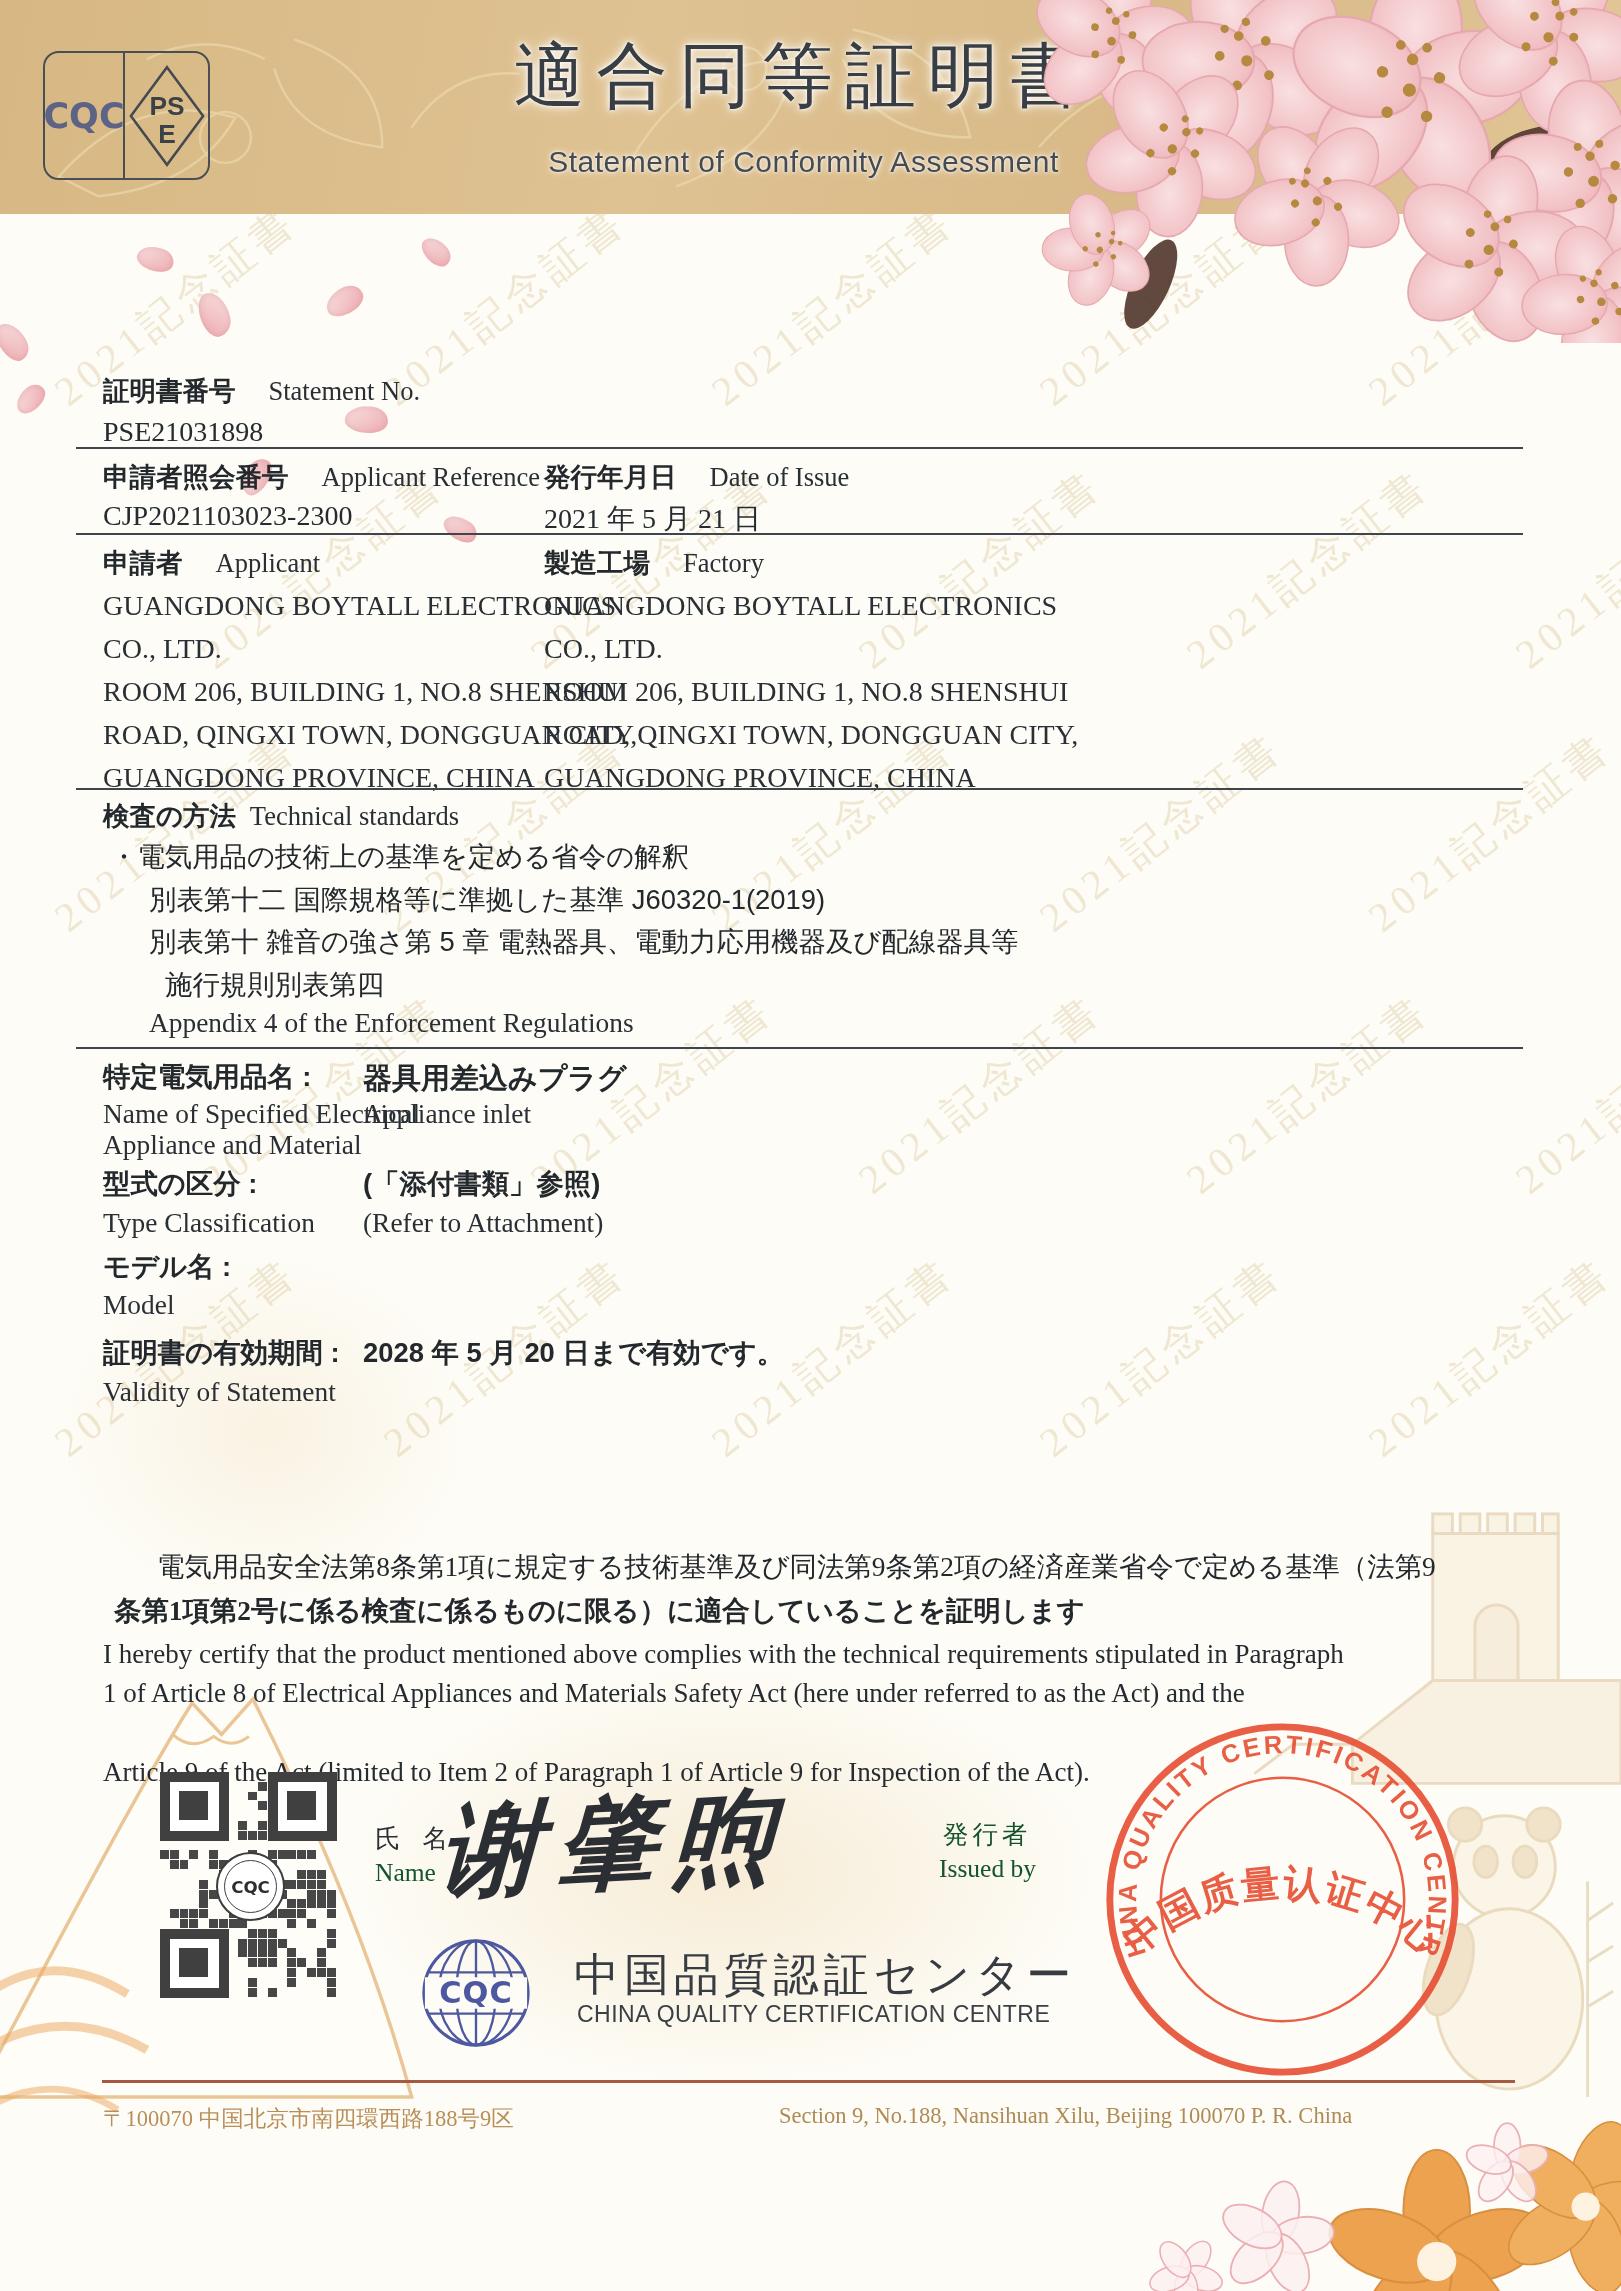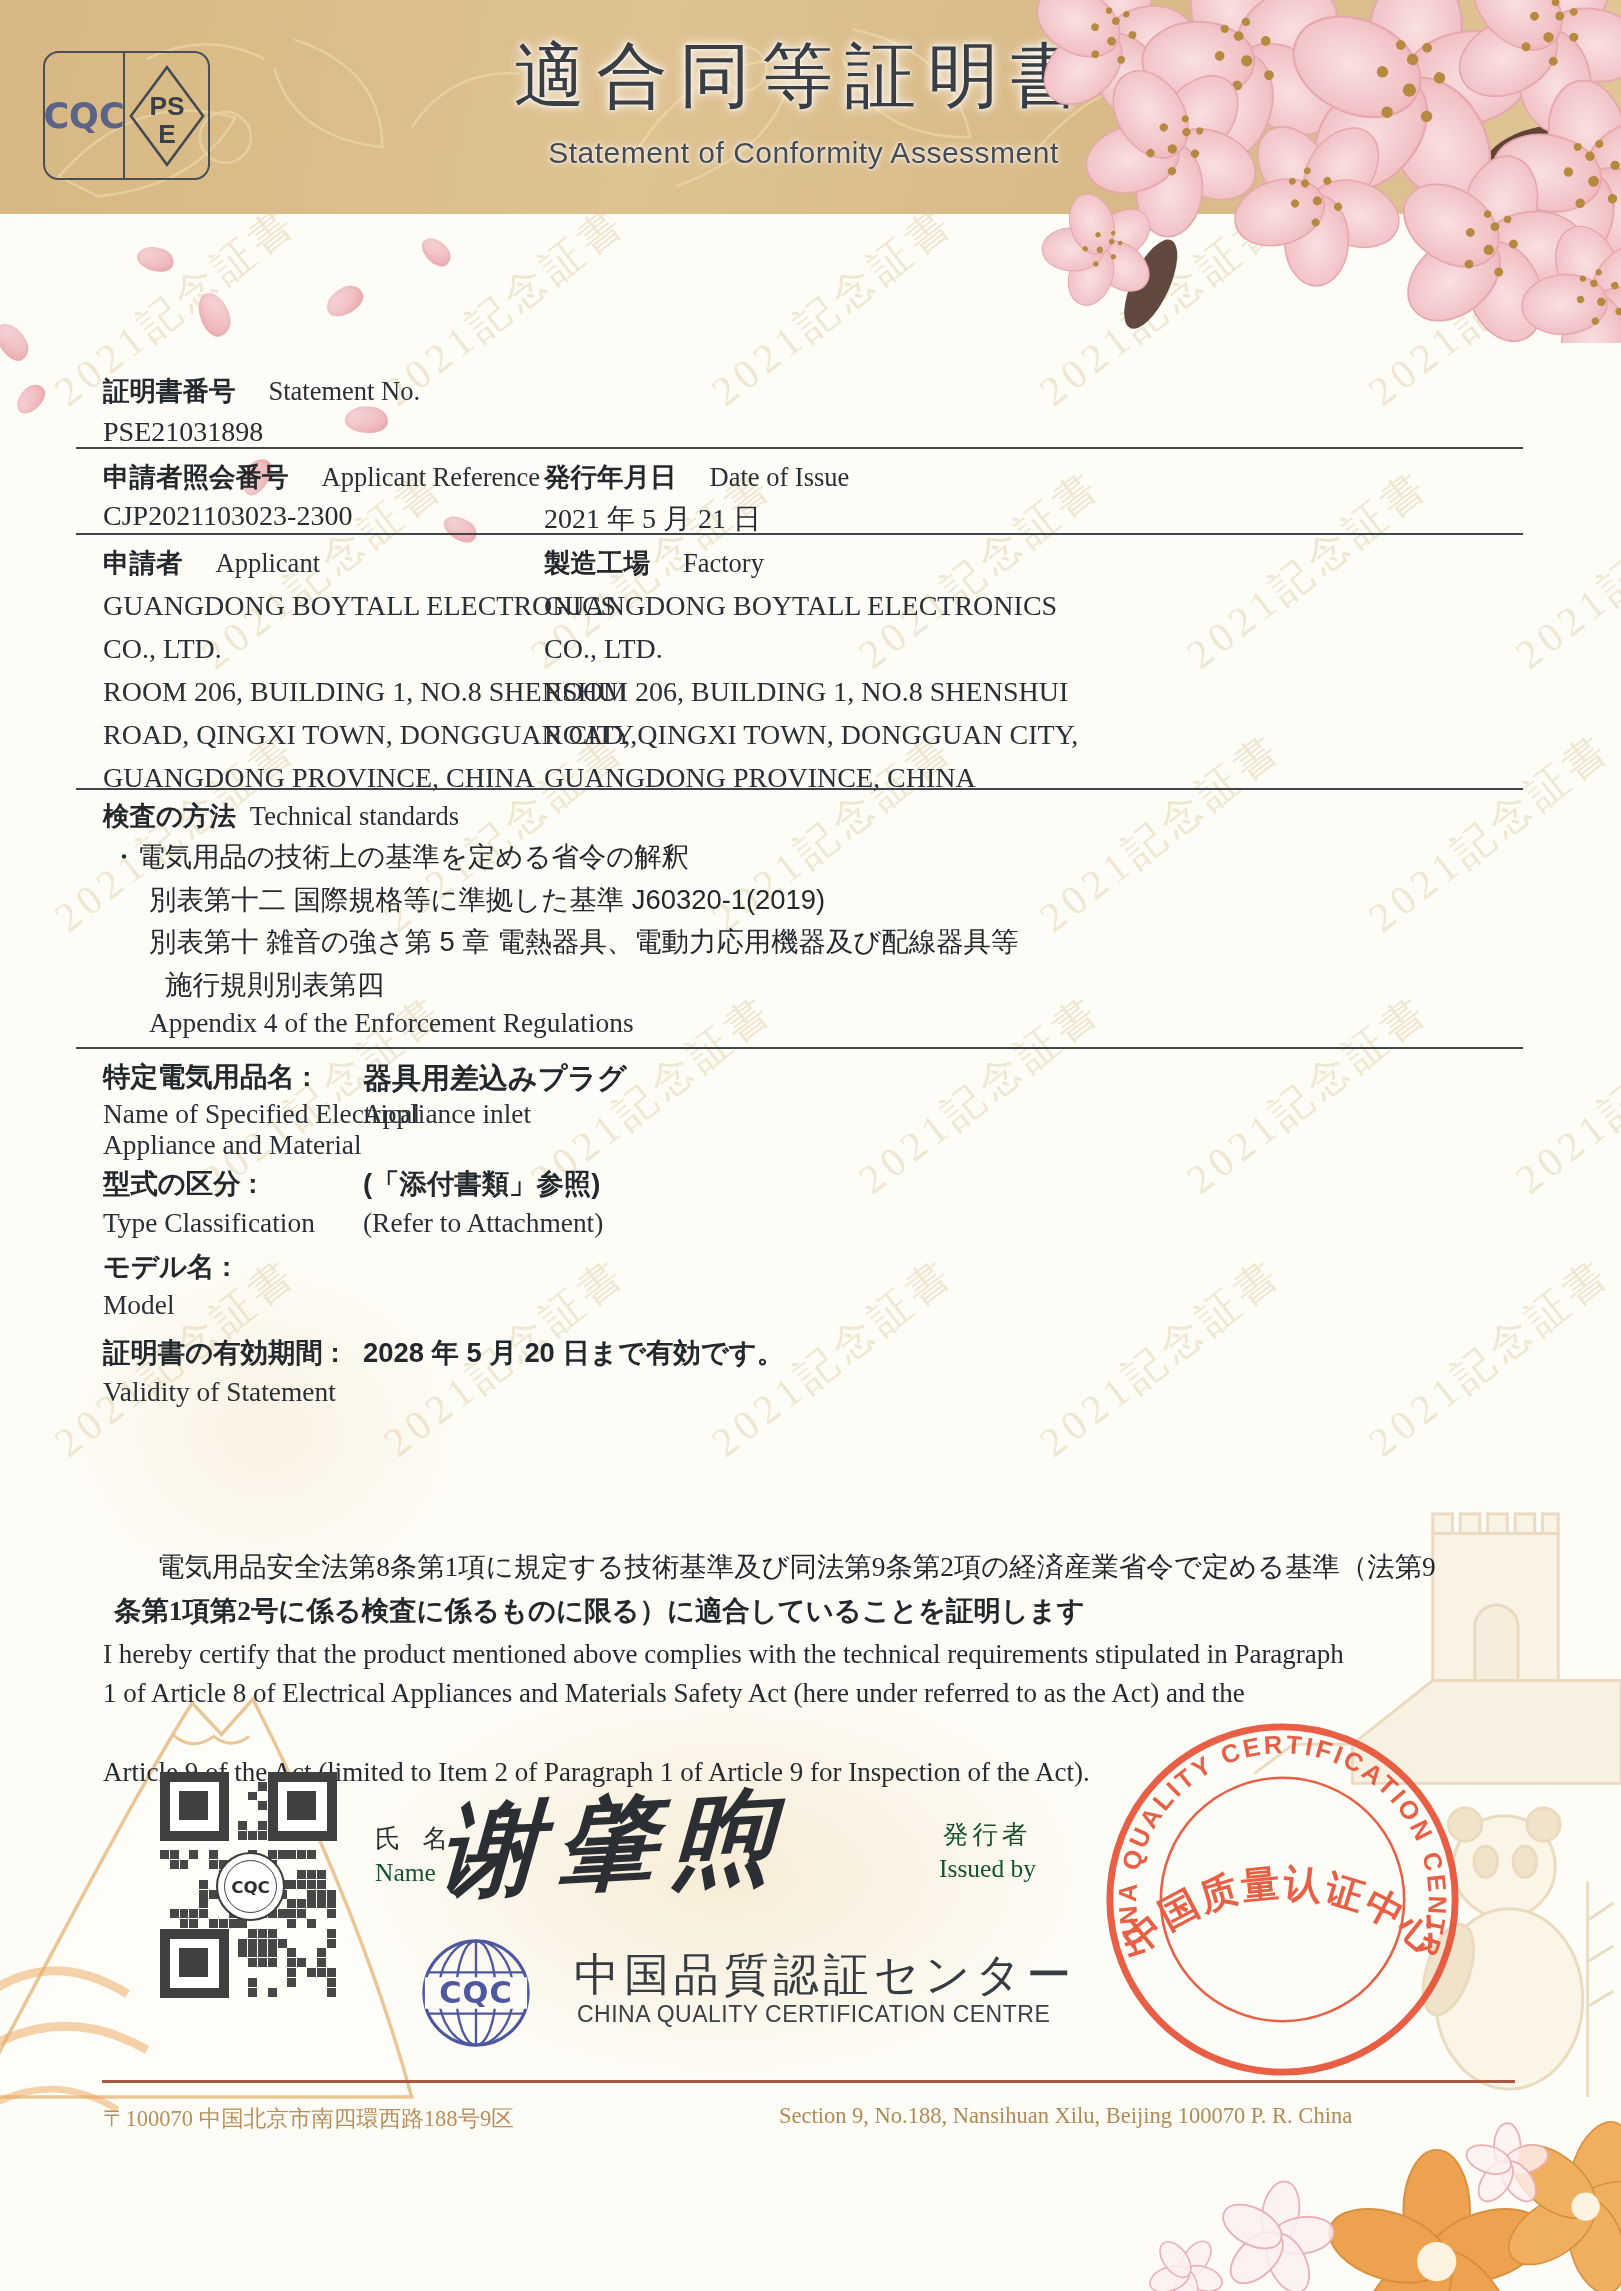--- a/index.html
+++ b/index.html
@@ -11,21 +11,21 @@
   .banner svg{position:absolute;left:0;top:0;}
   .logo-box{position:absolute;left:43px;top:51px;width:163px;height:125px;z-index:3;
             border:2.5px solid #4a4f55;border-radius:15.7px;display:flex;}
   .logo-cqc{width:78px;border-right:2px solid #4a4f55;display:flex;align-items:center;justify-content:center;
             font-family:"DejaVu Sans","Liberation Sans",sans-serif;font-weight:bold;font-size:35px;
             color:#5c6386;letter-spacing:0px;}
   .logo-pse{flex:1;display:flex;align-items:center;justify-content:center;}
   .titles{position:absolute;left:431px;top:29px;width:745px;text-align:center;z-index:3;}
   .title-jp{font-size:71px;letter-spacing:11.8px;color:#383e44;font-weight:500;
             text-shadow:0 0 2.9px #fff,0 0 7.8px rgba(255,255,255,.95),0 0 13.7px rgba(255,255,255,.8);}
-  .title-en{margin-top:12px;font-family:"Liberation Sans","DejaVu Sans",sans-serif;font-weight:300;
+  .title-en{margin-top:21px;font-family:"Liberation Sans","DejaVu Sans",sans-serif;font-weight:300;
             font-size:30px;color:#454b52;letter-spacing:0.5px;
             text-shadow:0 0 2.9px #fff,0 0 7.8px rgba(255,255,255,.95);}
   .flowers{position:absolute;left:994px;top:0px;z-index:4;}
   .petal{position:absolute;z-index:3;background:linear-gradient(135deg,#f7d9da 15%,#efb6ba 80%);
          border-radius:62% 38% 55% 45% / 60% 52% 48% 40%;box-shadow:inset 0 0 5.9px rgba(220,140,145,.5);}
   
   .wm-layer{position:absolute;inset:0;z-index:1;}
   .wm{position:absolute;font-size:41px;color:rgba(208,182,126,.30);letter-spacing:5.9px;
       transform:rotate(-38deg);white-space:nowrap;font-weight:500;}
   

